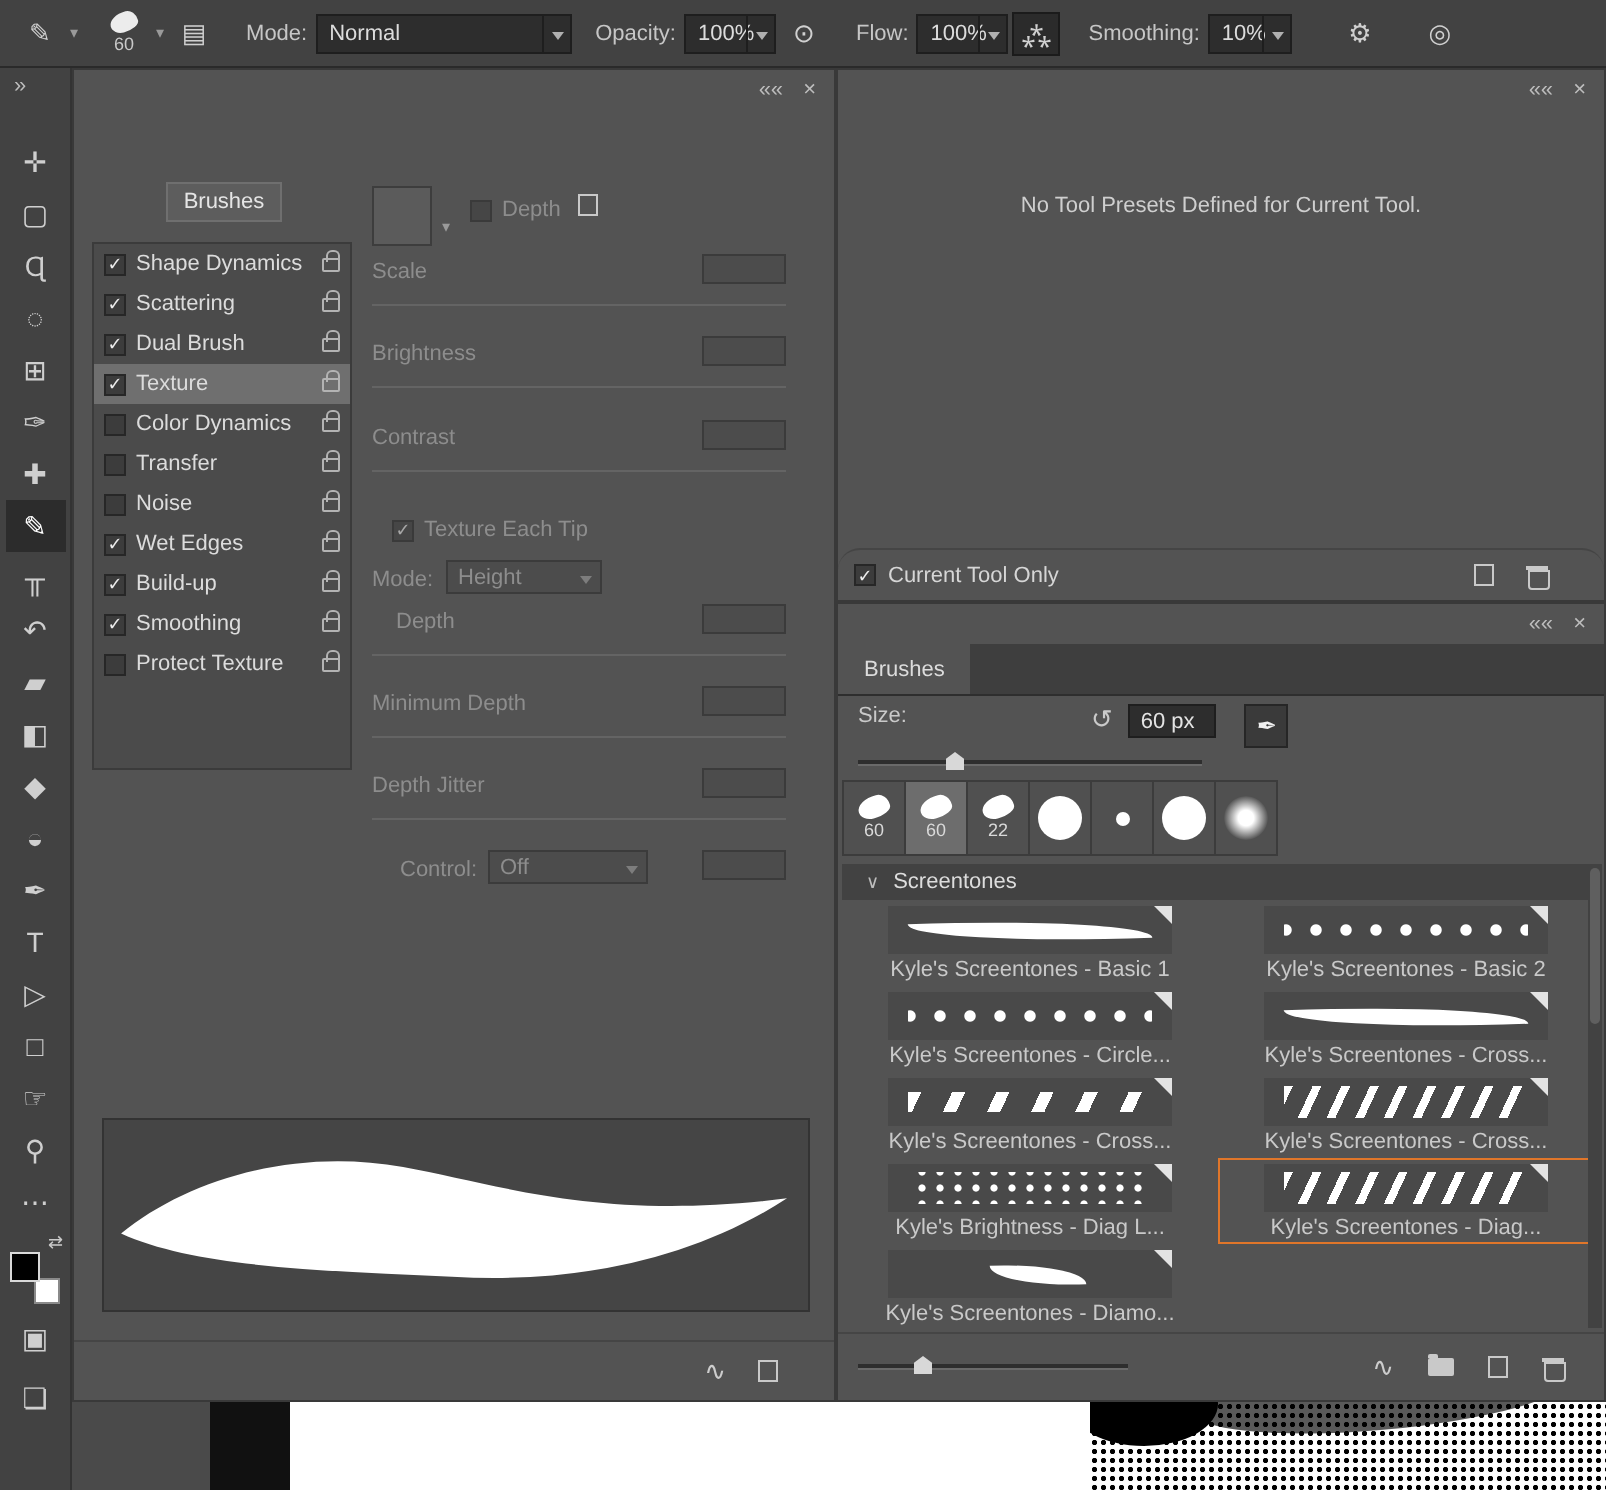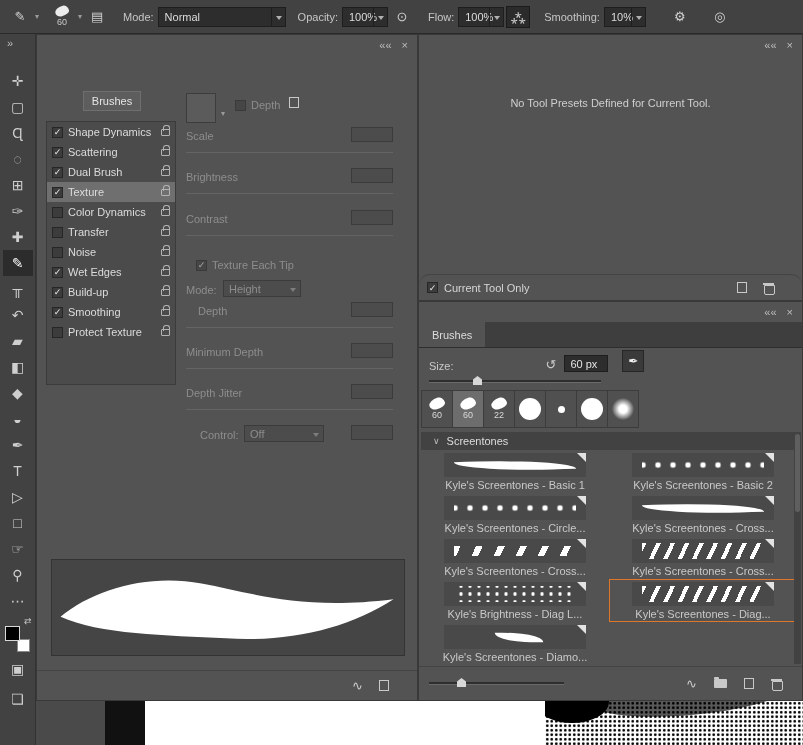--- a/index.html
+++ b/index.html
@@ -83,21 +83,21 @@
     display:flex; align-items:center; justify-content:flex-end; gap:16px; padding-right:28px; color:#cdcdcd; }
   
   .tp-panel { left:418px; top:34px; width:385px; height:267px; }
   .tp-msg { margin-top:42px; text-align:center; color:#cfcfcf; }
   .tp-bottom { position:absolute; left:0; right:0; bottom:0; height:26px; border-top:1px solid #454545;
     display:flex; align-items:center; gap:6px; padding:0 8px;border-radius:11px; }
   .tp-icons { margin-left:auto; display:flex; align-items:center; gap:16px; padding-right:20px; }
   
   .br-panel { left:418px; top:301px; width:385px; height:400px; }
   .br-body { position:absolute; top:44px; left:0; right:0; bottom:0; }
-  .size-row { position:absolute; left:10px; top:6px; right:10px; height:20px; display:flex; align-items:flex-end; }
+  .size-row { position:absolute; left:10px; top:6px; right:10px; height:20px; display:flex; align-items:flex-start; }
   .size-label { color:#c9c9c9; }
   .reset-icon { margin-left:92px; color:#c9c9c9; font-size:13px; }
   .size-input { margin-left:8px; width:44px; height:17px; background:#2d2d2d; border:1px solid #1e1e1e;
     color:#e4e4e4; display:flex; align-items:center; padding-left:5px; }
   .angle-btn { margin-left:14px; width:22px; height:22px; background:#3a3a3a; border:1px solid #262626;
     display:flex; align-items:center; justify-content:center; color:#f0f0f0; font-size:12px; }
   .size-slider { position:absolute; left:10px; top:34px; width:172px; height:3px;
     background:#2e2e2e; border-bottom:1px solid #6a6a6a; }
   .slider-thumb { position:absolute; top:-4px; width:9px; height:9px; background:#d8d8d8;
     clip-path:polygon(50% 0,100% 38%,100% 100%,0 100%,0 38%); }

